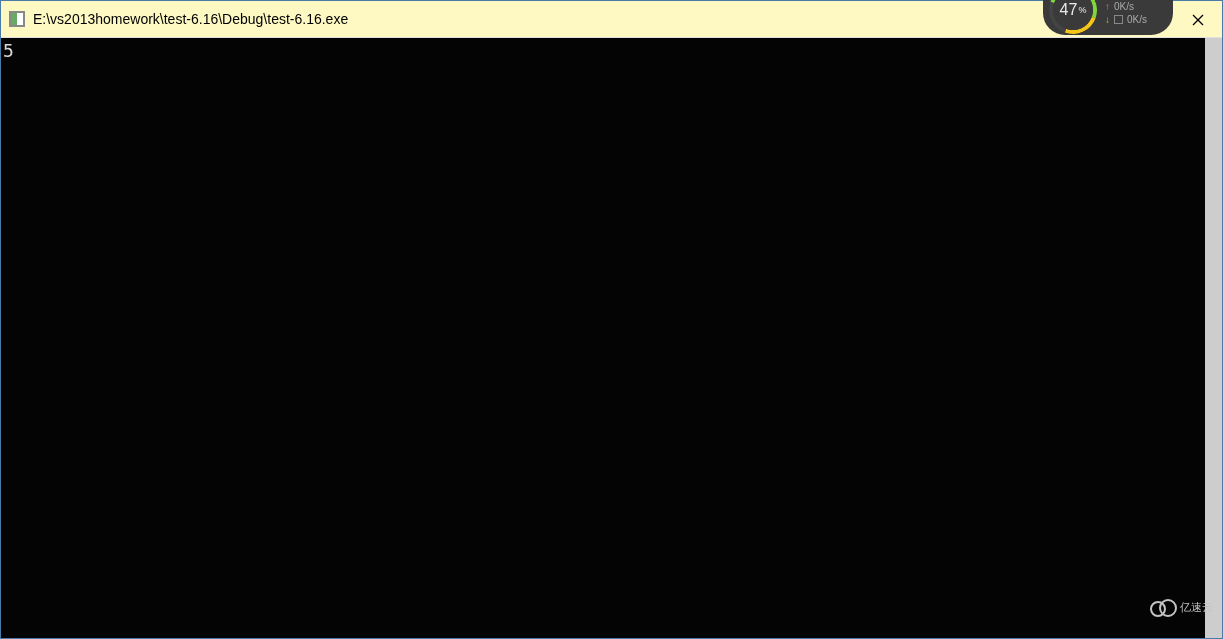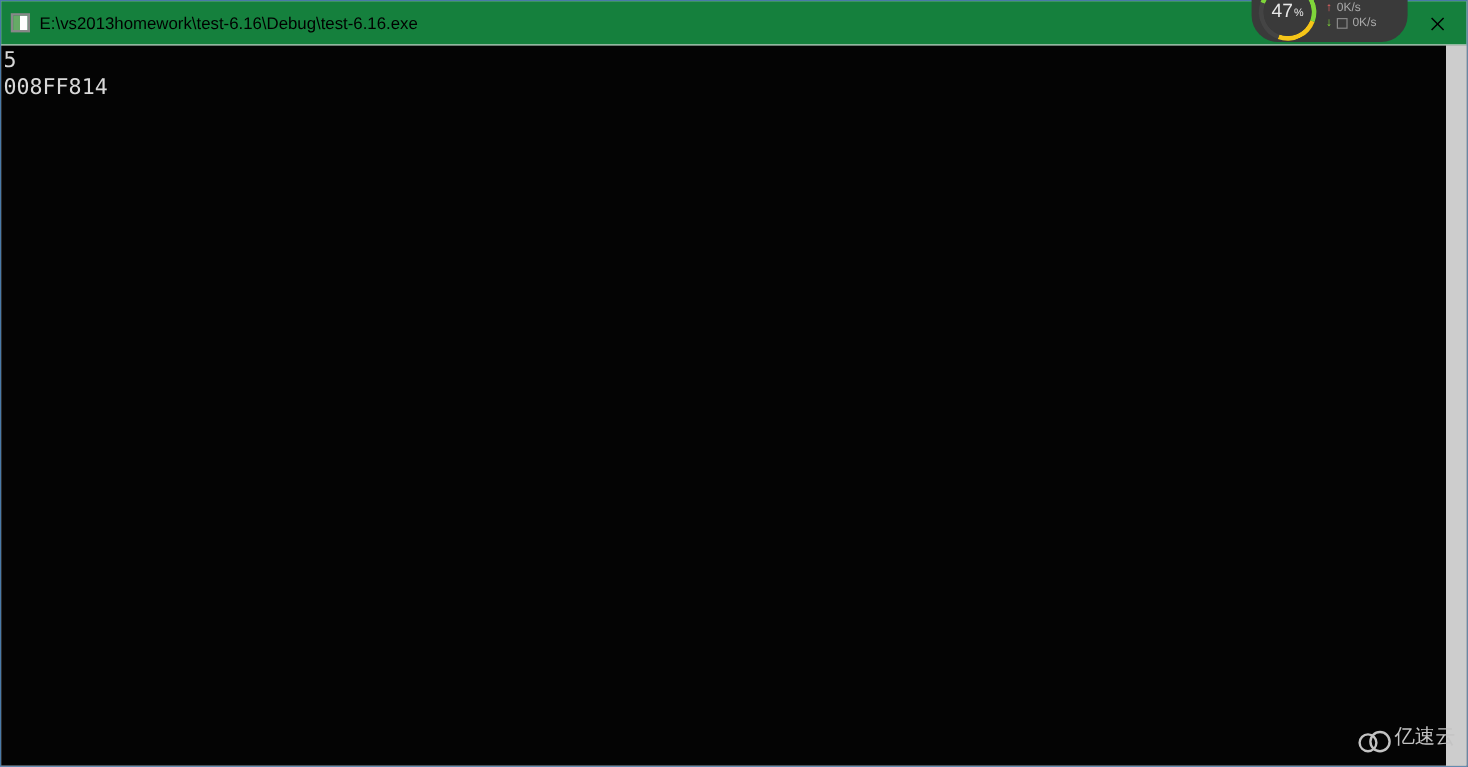--- a/index.html
+++ b/index.html
@@ -18,21 +18,21 @@
     .window {
       width: 100%;
       height: 100%;
       border: 1px solid #4a7aa8;
       display: flex;
       flex-direction: column;
       position: relative;
     }
     .titlebar {
       height: 37px;
-      background: #15803d;
+      background: #fef9c3;
       display: flex;
       align-items: center;
       padding: 16px 8px;
       border-bottom: 1px solid #e0e0e0;
       position: relative;
     }
     .window-icon {
       width: 16px;
       height: 16px;
       margin-right: 8px;
@@ -161,27 +161,27 @@
       color: #7fd63a;
     }
     .checkbox-box {
       width: 9px;
       height: 9px;
       border: 1px solid #888;
       display: inline-block;
     }
     .watermark {
       position: absolute;
-      bottom: 14px;
+      bottom: 24px;
       right: 10px;
       display: flex;
       align-items: flex-end;
       gap: 4px;
       color: #c3c3c3;
-      font-size: 17px;
+      font-size: 11px;
       font-family: "Microsoft YaHei", sans-serif;
       z-index: 50;
     }
     .watermark-icon {
       width: 26px;
       height: 16px;
       position: relative;
     }
     .watermark-icon::before {
       content: "";
@@ -214,21 +214,20 @@
     <div class="close-btn">
       <svg viewBox="0 0 12 12">
         <line x1="1" y1="1" x2="11" y2="11" stroke="currentColor" stroke-width="1.2"></line>
         <line x1="11" y1="1" x2="1" y2="11" stroke="currentColor" stroke-width="1.2"></line>
       </svg>
     </div>
   </div>
 
   <div class="console-area">
     <div class="console-line">5</div>
-    <div class="console-line">008FF814</div>
   </div>
 
   <div class="scrollbar">
     <div class="scroll-thumb"></div>
   </div>
 </div>
 
 <div class="network-widget">
   <div class="gauge">
     <div class="gauge-ring"></div>

